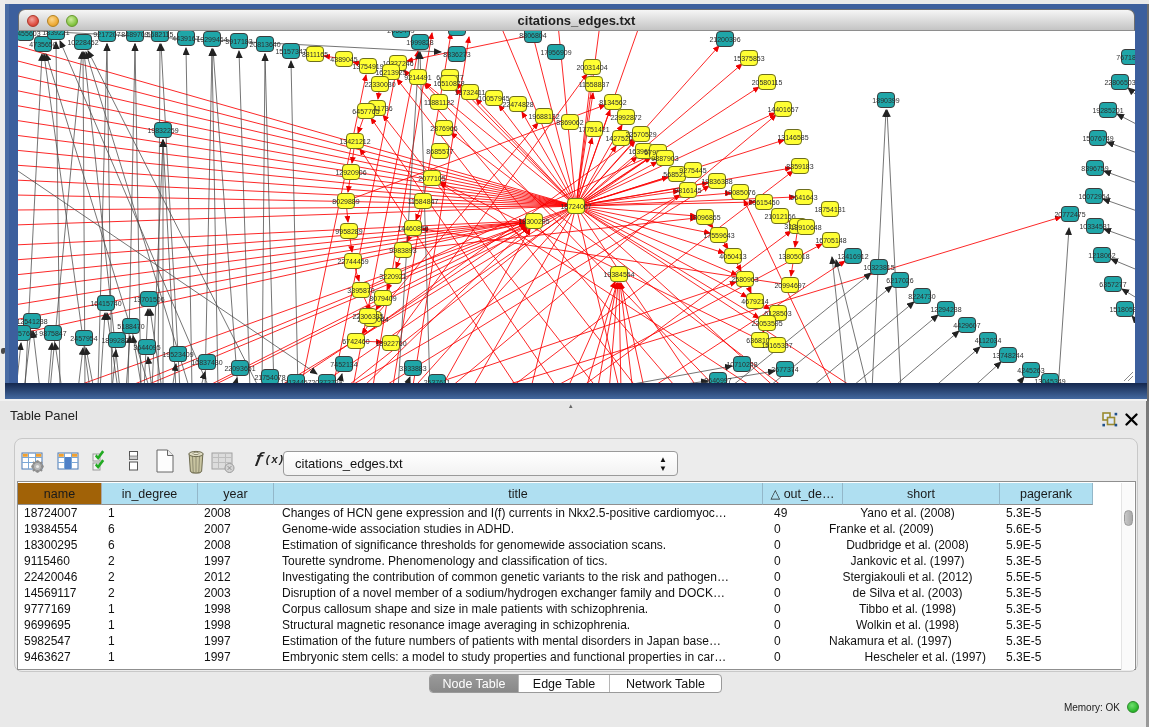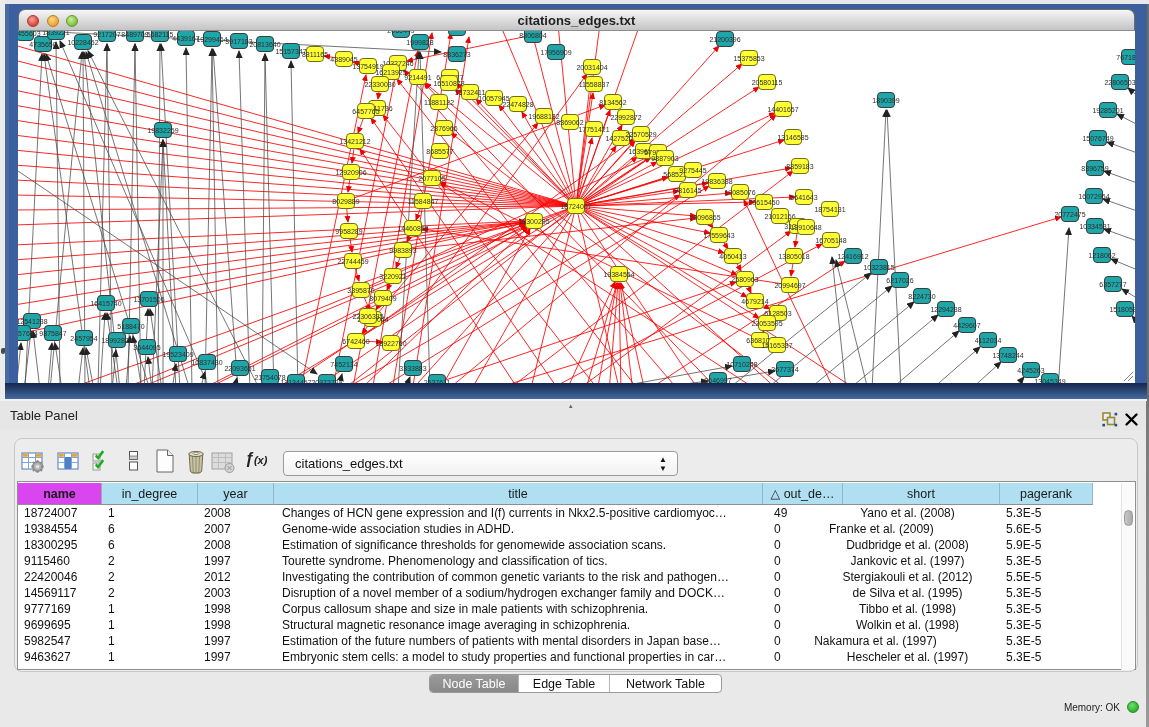--- a/index.html
+++ b/index.html
@@ -16,32 +16,32 @@
 .tl { position:absolute; top:4.5px; width:12px; height:12px; border-radius:50%; }
 #canvas { left:0; top:22px; width:1117px; height:352px; background:#fff; overflow:hidden; }
 
 
 #tpHead { left:0; top:399px; width:1149px; height:31px;
   background:#e6e6e6;
   border-top:2px solid #f2f2f2;
   font-size:13px; color:#222; line-height:29px; padding-left:10px; }
 #tpBody { left:0; top:433px; width:1149px; height:294px; background:#e9e9e9; }
 .ic { position:absolute; top:448px; }
-.fx { position:absolute; top:450px; left:245px; font-size:16px; font-style:italic; font-weight:bold; color:#222; font-family:Liberation Sans, sans-serif; }
+.fx { position:absolute; top:450px; left:255px; font-size:16px; font-style:italic; font-weight:bold; color:#222; font-family:Liberation Mono, monospace; }
 .fx span { font-size:11px; }
 #combo { left:283px; top:451px; width:395px; height:25px; background:linear-gradient(#fff,#f2f2f2);
   border:1px solid #9a9a9a; border-radius:4px; font-size:13px; color:#111;
   line-height:23px; padding-left:11px; }
 #combo .arr { position:absolute; right:10px; top:0; height:23px; font-size:8px; color:#111; line-height:9px; padding-top:3px; }
 #tblWrap { left:17px; top:481px; width:1119px; height:189px; background:#fff; border:1px solid #8f8f8f; }
 #thead { position:absolute; left:0; top:1px; width:1105px; height:22px; }
 .hc { position:absolute; top:0; height:22px; font-size:12.5px; color:#1a1a1a; text-align:center;
   line-height:22px; border-bottom:1px solid #8f8f8f; border-right:1px solid #93b7c9; }
 .hb { background:#afdff1; }
-.hg { background:#d946ef; border-bottom:1px solid #8f8f8f; border-right:1px solid #a8a8a8;font-weight:bold; }
+.hg { background:#a16207; border-bottom:1px solid #8f8f8f; border-right:1px solid #a8a8a8; }
 #rows { position:absolute; left:0; top:24px; width:1105px; }
 .row { position:relative; height:16px; font-size:12px; color:#111; white-space:nowrap; }
 .c { position:absolute; top:0; height:16px; line-height:15px; overflow:hidden; }
 #vsb { position:absolute; right:1px; top:1px; width:13px; height:187px; background:#fafafa; border-left:1px solid #e4e4e4; }
 #vsbThumb { position:absolute; left:1.5px; top:27px; width:9px; height:16px; background:linear-gradient(90deg,#c8c8c8,#a9a9a9); border:1px solid #999; border-radius:5px; }
 #tabs { left:429px; top:674px; width:293px; height:19px; border:1px solid #9a9a9a; border-radius:4px;
   background:#fff; font-size:12.5px; display:flex; }
 #tabs div { text-align:center; line-height:18px; color:#111; border-right:1px solid #b5b5b5; }
 #tabs div:last-child { border-right:none; }
 #tabs .sel { background:linear-gradient(#9a9a9a,#888); color:#fff; border-radius:3px 0 0 3px; }
@@ -722,21 +722,21 @@
           <div class="c" style="left:756px;width:69px">0</div>
           <div class="c" style="left:811px;width:157px;text-align:center">Stergiakouli et al. (2012)</div>
           <div class="c" style="left:988px;width:87px">5.5E-5</div>
         </div>
 <div class="row">
           <div class="c" style="left:6px;width:78px">14569117</div>
           <div class="c" style="left:90px;width:90px">2</div>
           <div class="c" style="left:186px;width:70px">2003</div>
           <div class="c" style="left:264px;width:481px">Disruption of a novel member of a sodium/hydrogen exchanger family and DOCK…</div>
           <div class="c" style="left:756px;width:69px">0</div>
-          <div class="c" style="left:811px;width:157px;text-align:center">de Silva et al. (1995)</div>
+          <div class="c" style="left:811px;width:157px;text-align:center">de Silva et al. (2003)</div>
           <div class="c" style="left:988px;width:87px">5.3E-5</div>
         </div>
 <div class="row">
           <div class="c" style="left:6px;width:78px">9777169</div>
           <div class="c" style="left:90px;width:90px">1</div>
           <div class="c" style="left:186px;width:70px">1998</div>
           <div class="c" style="left:264px;width:481px">Corpus callosum shape and size in male patients with schizophrenia.</div>
           <div class="c" style="left:756px;width:69px">0</div>
           <div class="c" style="left:811px;width:157px;text-align:center">Tibbo et al. (1998)</div>
           <div class="c" style="left:988px;width:87px">5.3E-5</div>
@@ -749,30 +749,30 @@
           <div class="c" style="left:756px;width:69px">0</div>
           <div class="c" style="left:811px;width:157px;text-align:center">Wolkin et al. (1998)</div>
           <div class="c" style="left:988px;width:87px">5.3E-5</div>
         </div>
 <div class="row">
           <div class="c" style="left:6px;width:78px">5982547</div>
           <div class="c" style="left:90px;width:90px">1</div>
           <div class="c" style="left:186px;width:70px">1997</div>
           <div class="c" style="left:264px;width:481px">Estimation of the future numbers of patients with mental disorders in Japan base…</div>
           <div class="c" style="left:756px;width:69px">0</div>
-          <div class="c" style="left:779px;width:157px;text-align:center">Nakamura et al. (1997)</div>
+          <div class="c" style="left:811px;width:157px;">Nakamura et al. (1997)</div>
           <div class="c" style="left:988px;width:87px">5.3E-5</div>
         </div>
 <div class="row">
           <div class="c" style="left:6px;width:78px">9463627</div>
           <div class="c" style="left:90px;width:90px">1</div>
           <div class="c" style="left:186px;width:70px">1997</div>
           <div class="c" style="left:264px;width:481px">Embryonic stem cells: a model to study properties and functional properties in car…</div>
           <div class="c" style="left:756px;width:69px">0</div>
-          <div class="c" style="left:811px;width:157px;text-align:center">Hescheler et al. (1997)</div>
+          <div class="c" style="left:811px;width:157px;text-align:right">Hescheler et al. (1997)</div>
           <div class="c" style="left:988px;width:87px">5.3E-5</div>
         </div>
     </div>
     <div id="vsb">
         <div id="vsbThumb"></div>
       </div>
   </div>
   <div class="abs" id="tabs">
       <div class="sel" style="width:89px">Node Table</div>
       <div style="width:91px">Edge Table</div>

